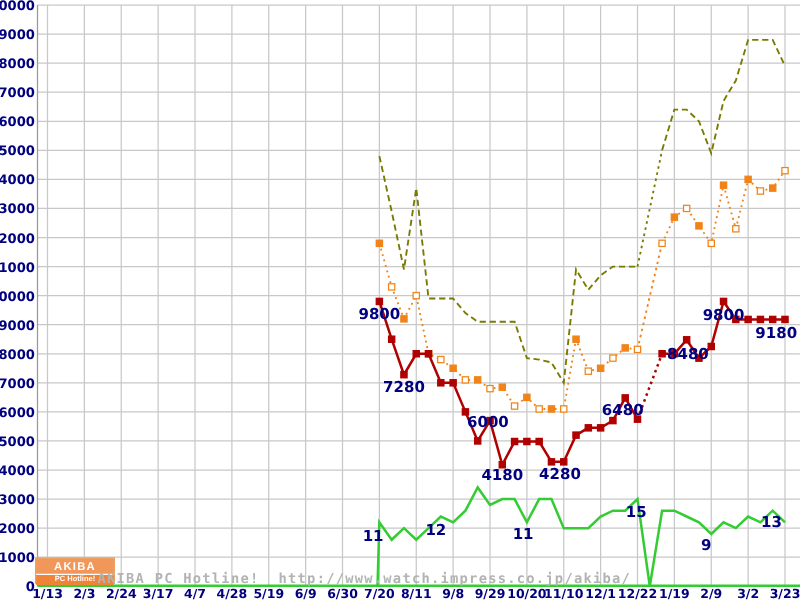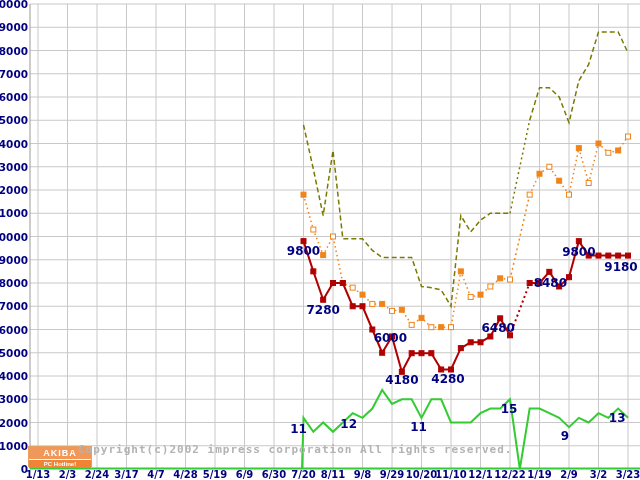--- a/index.html
+++ b/index.html
@@ -214,14 +214,14 @@
       <text x="348.6666666666667" y="428.2" text-anchor="middle" class="point-label">12</text>
       <text x="418.5" y="430.85" text-anchor="middle" class="point-label">11</text>
       <text x="509" y="413.25" text-anchor="middle" class="point-label">15</text>
       <text x="565" y="440.15" text-anchor="middle" class="point-label">9</text>
       <text x="617.1666666666667" y="421.55" text-anchor="middle" class="point-label">13</text>
     </svg>
   <div class="logo">
     <div class="logo-top">AKIBA</div>
     <div class="logo-bottom">PC Hotline!</div>
   </div>
-  <div class="copyright copy1">Copyright(c)2002 impress corporation All rights reserved.</div>
+  <div class="copyright copy2">AKIBA PC Hotline!  http://www.watch.impress.co.jp/akiba/</div>
 </div>
 
 </body></html>

